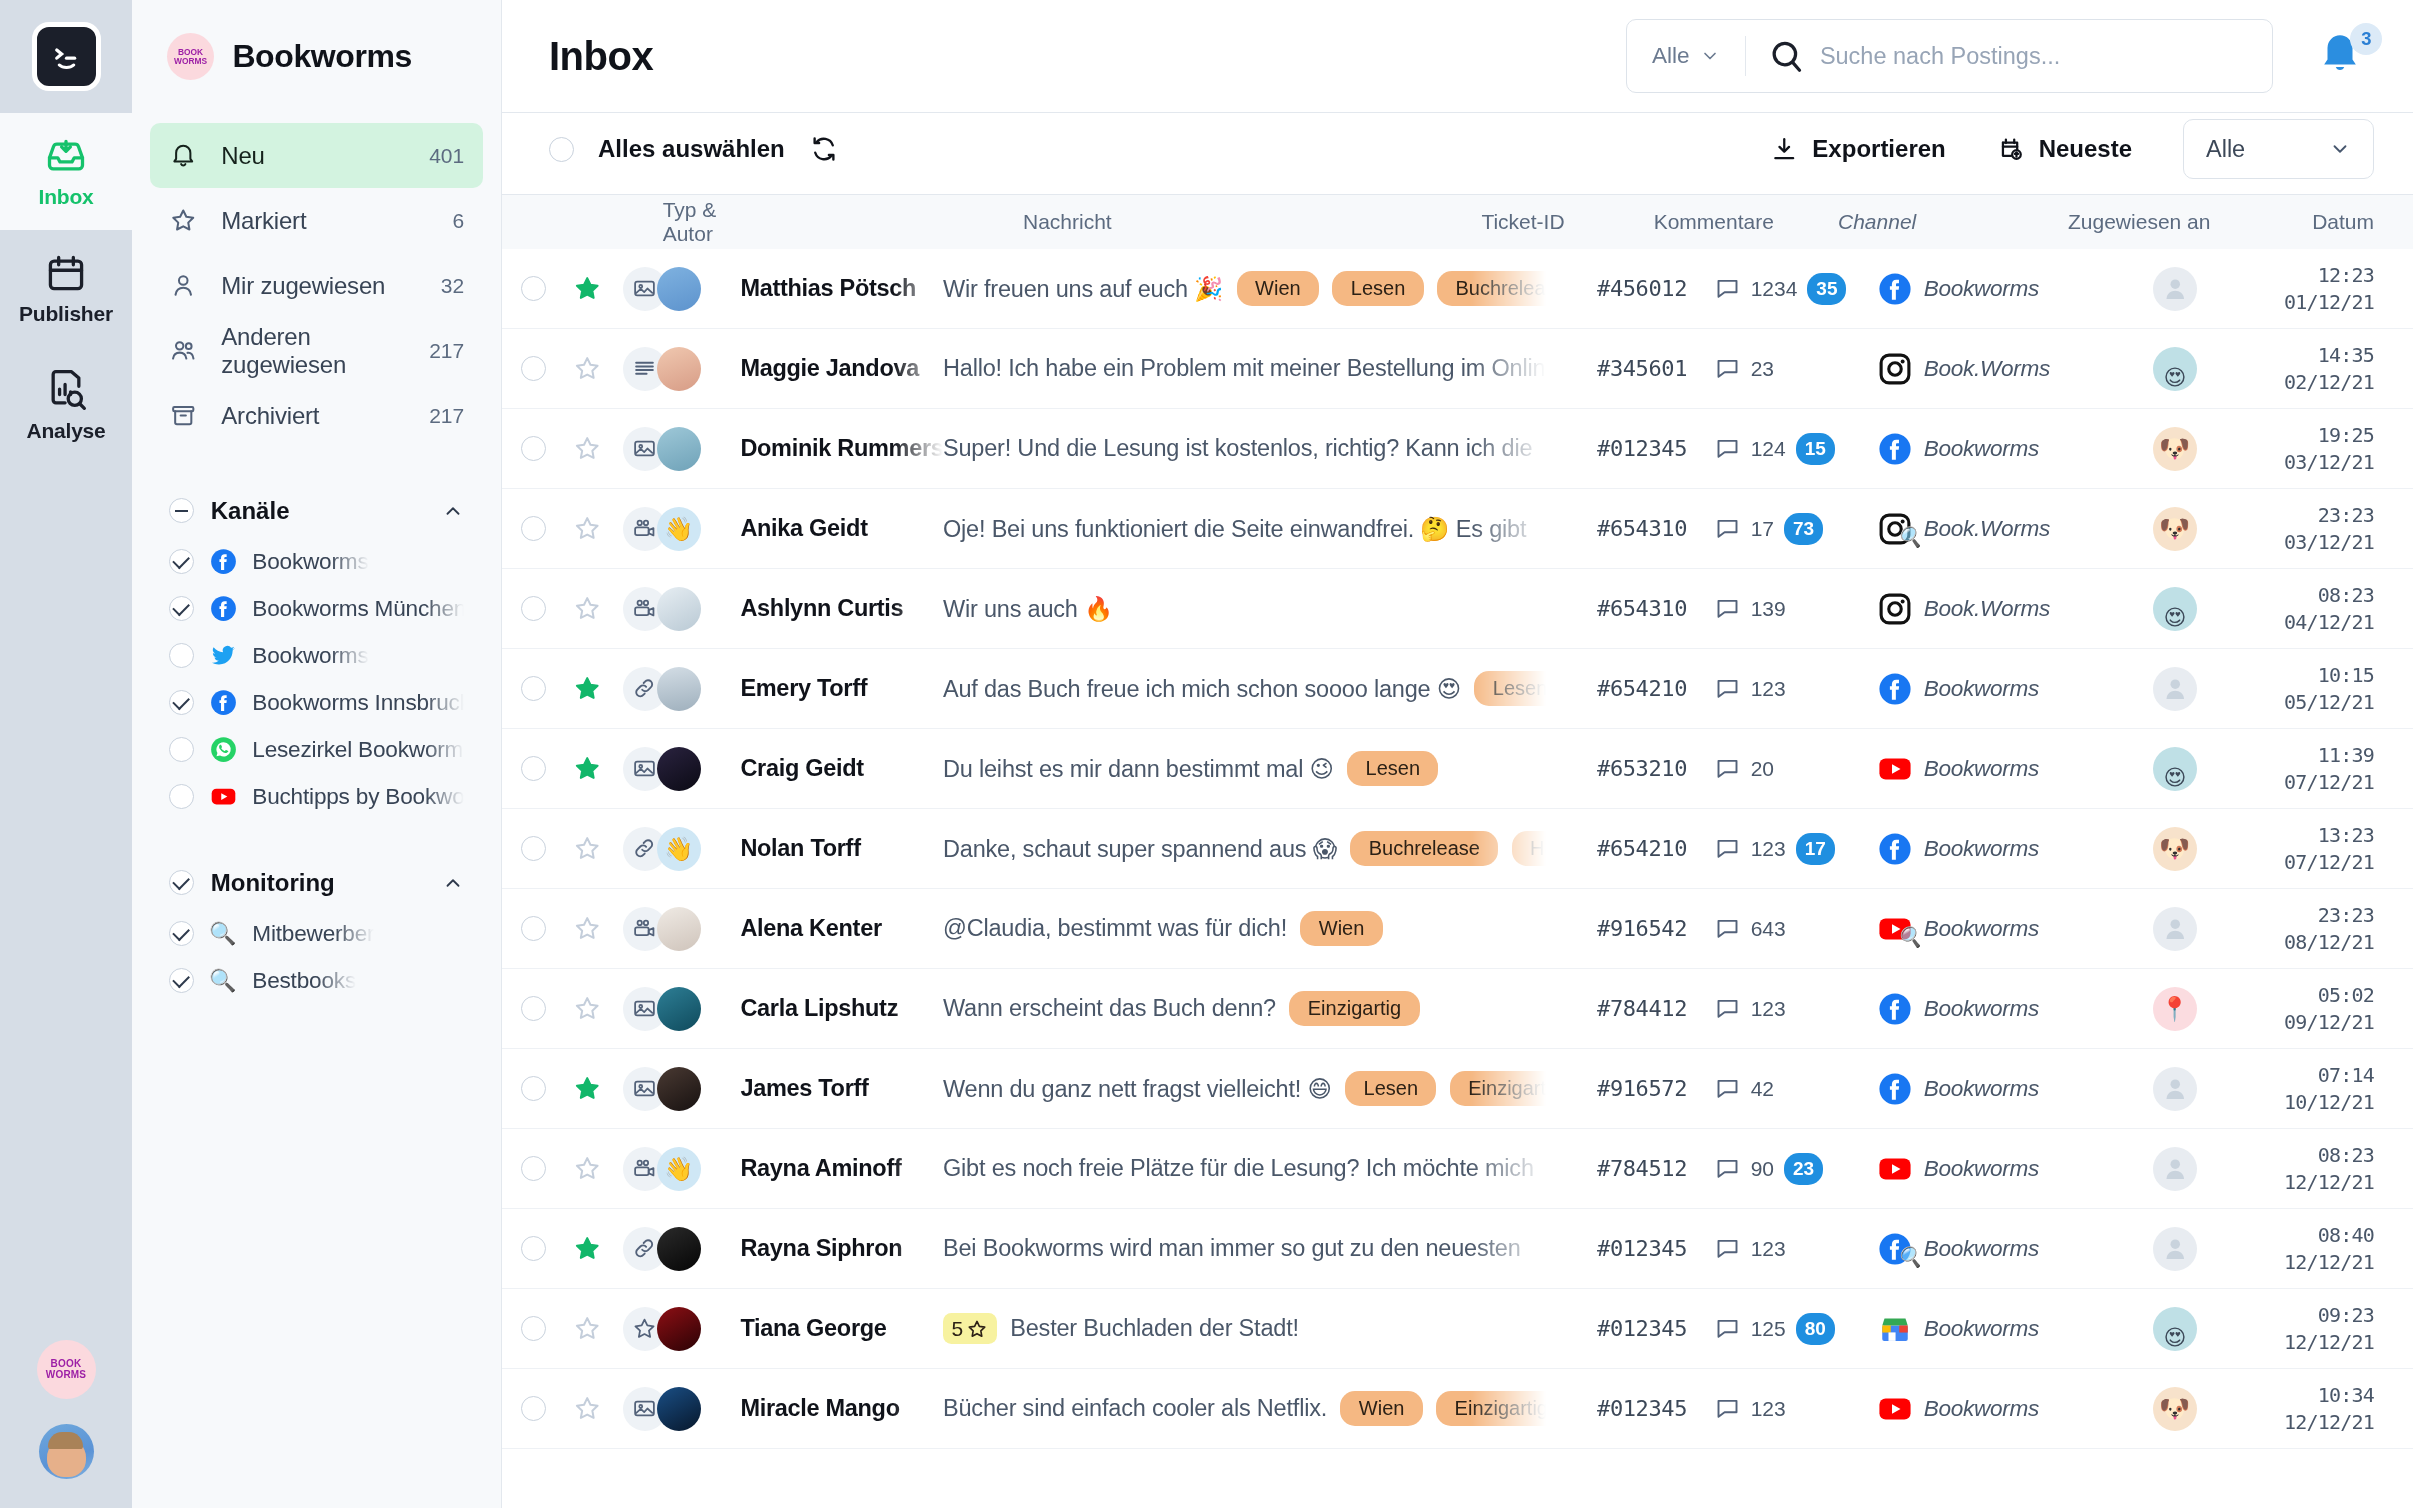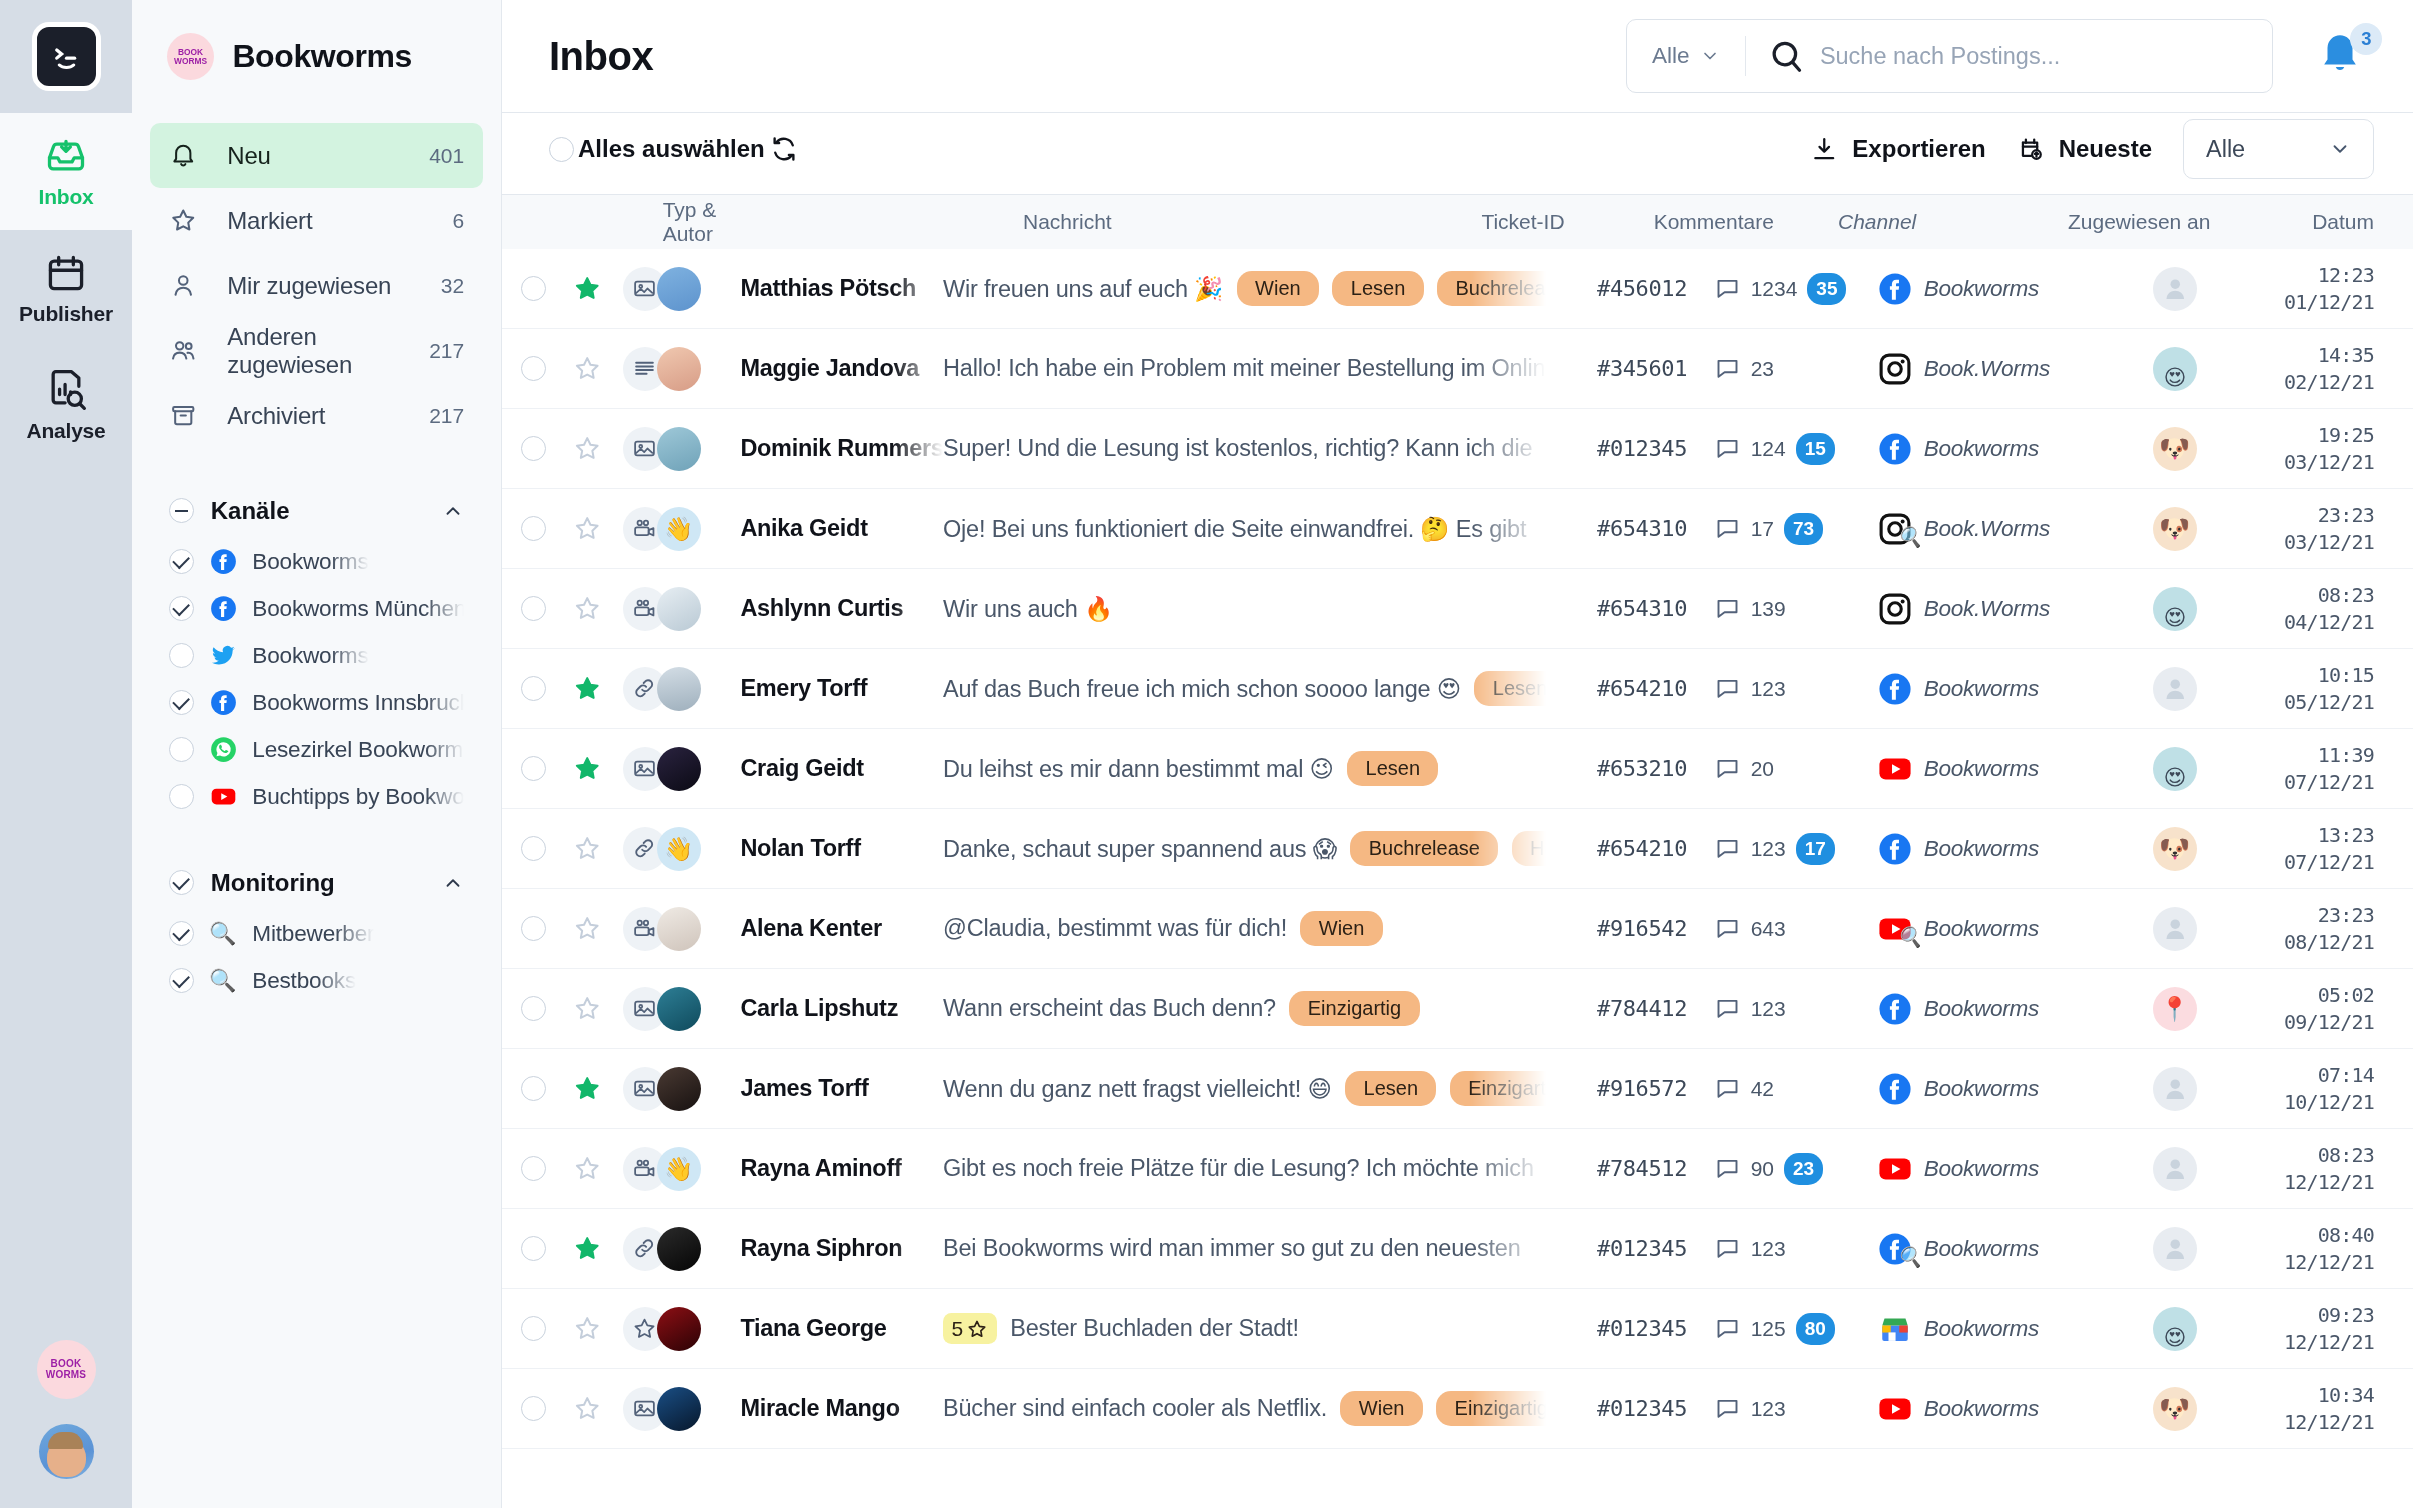--- a/index.html
+++ b/index.html
@@ -71,21 +71,21 @@
   .sb-head-logo {
     width:47px;height:47px;border-radius:50%;background:#fbd9de;flex:0 0 47px;
     display:flex;align-items:center;justify-content:center;
   }
   .sb-head-logo span{font-size:8.4px;font-weight:800;color:#9c1fa6;line-height:1.05;text-align:center;}
   .sb-title { font-size:32px; font-weight:700; color:#10131a; letter-spacing:-0.4px; }
 
   .sb-nav { padding:10px 18.4px 0 18.4px; }
   .sb-nav-item {
     display:flex; align-items:center; height:65px; padding:0 18.4px 0 18.4px;
-    border-radius:10px; cursor:pointer; gap:30px;
+    border-radius:10px; cursor:pointer; gap:24px;
   }
   .sb-nav-item.active { background:#d3f3e0; }
   .sb-nav-item .nav-ico { width:28.5px;height:28.5px;flex:0 0 28.5px; display:block; }
   .sb-nav-item .nav-lab { font-size:24px; color:#384455; flex:1 1 auto; letter-spacing:-0.2px;}
   .sb-nav-item.active .nav-lab { color:#15221c; }
   .sb-nav-item .nav-cnt { font-size:21px; color:#5c6b80; }
 
   .sb-group { margin-top:35px; padding:0 18.4px; }
   .sb-group-head {
     display:flex; align-items:center; gap:17px; height:55px; padding:0 18.4px;
@@ -151,21 +151,21 @@
   .search-inp::placeholder{ color:#97a4b6; }
   .bell-wrap { position:relative; width:59px;height:59px;margin-left:25px;cursor:pointer;}
   .bell-badge {
     position:absolute; top:-3.4px; right:-8.4px; min-width:32px;height:32px;border-radius:16px;
     background:#dceaf7; color:#2b7fd4; font-size:18.4px; font-weight:600;
     display:flex;align-items:center;justify-content:center; padding:0 6.7px;
   }
 
   .actionbar {
     height:82px; flex:0 0 82px; display:flex; align-items:center;
-    padding:0 39px 9px 47px; border-bottom:0.8px solid #e3e8ee; gap:4px;
+    padding:0 39px 9px 47px; border-bottom:0.8px solid #e3e8ee; gap:24px;
   }
   .sel-circle{ width:25px;height:25px;border-radius:50%;border:1.7px solid #c9d2dd;background:#fff;flex:0 0 25px;cursor:pointer;}
   .sel-lab { font-size:24px; font-weight:700; color:#10131a; }
   .refresh-ico{ width:30px;height:30px;cursor:pointer; }
   .ab-spacer { flex:1 1 auto; }
   .ab-btn { display:flex;align-items:center;gap:13.4px;font-size:24px;font-weight:700;color:#10131a;cursor:pointer;margin-right:27px;}
   .ab-btn svg{width:28.5px;height:28.5px;}
   .ab-select {
     width:191px;height:60px;border:0.8px solid #dde3ea;border-radius:10px;background:#fff;
     display:flex;align-items:center;justify-content:space-between;padding:0 22px;cursor:pointer;

